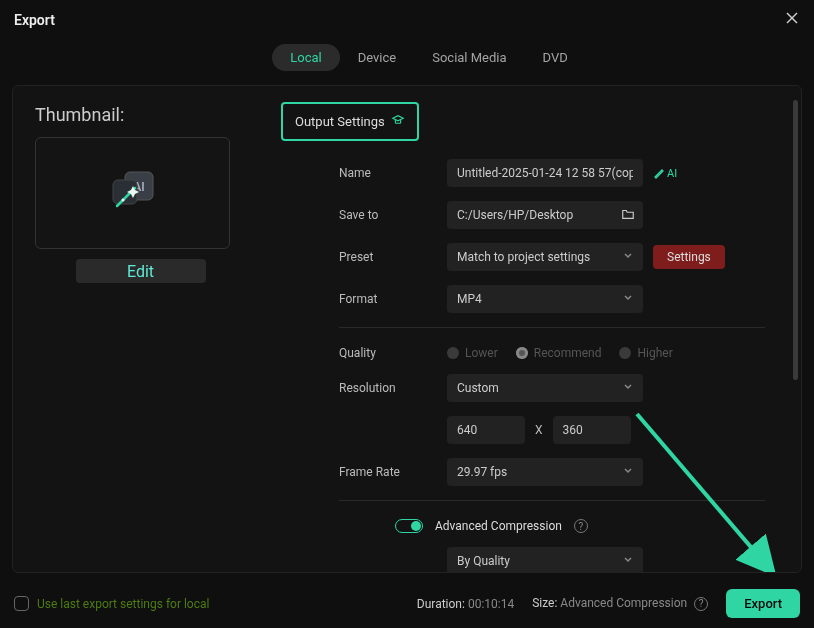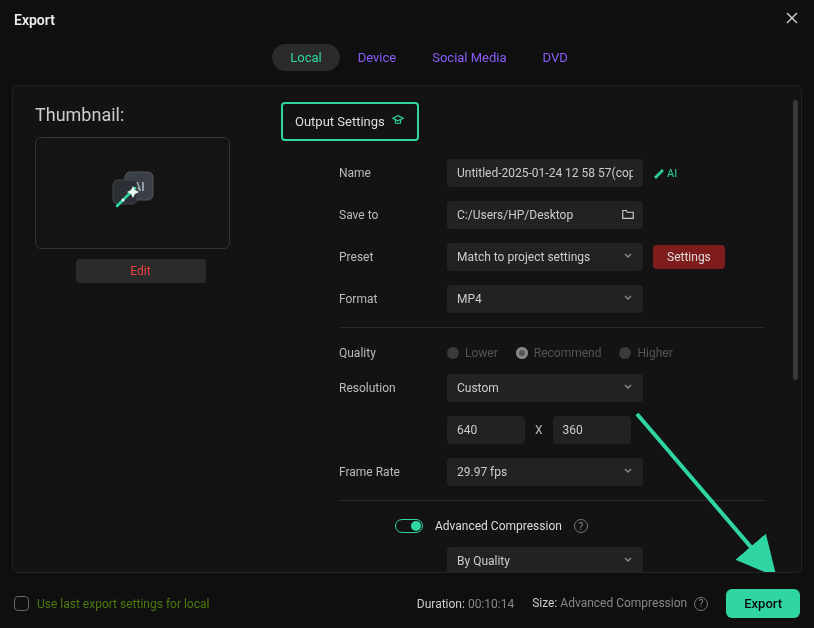--- a/index.html
+++ b/index.html
@@ -6,29 +6,29 @@
 html, body { width: 814px; height: 628px; background: #0f0f0f; color: #ccc; overflow: hidden; }
 
 .window { width: 100%; height: 100%; display: flex; flex-direction: column; }
 
 .titlebar { display: flex; justify-content: space-between; align-items: center; padding: 10px 14px 6px; }
 .titlebar-title { color: #eee; font-size: 14px; font-weight: 600; }
 .close-x { color: #ccc; cursor: pointer; }
 .close-x svg { width: 16px; height: 16px; }
 
 .tab-row { display: flex; justify-content: center; gap: 0; margin-top: 8px; margin-bottom: 14px; margin-left: 44px; }
-.tab { padding: 6px 18px; font-size: 13px; color: #8b5cf6; cursor: pointer; border-radius: 14px; }
+.tab { padding: 6px 18px; font-size: 13px; color: #a3a3a3; cursor: pointer; border-radius: 14px; }
 .tab.active { background: #2b2b2b; color: #2fd6a4; }
 
 .content-wrap { flex: 1; margin: 0 12px 8px; background: #131313; border: 1px solid #222; border-radius: 6px; display: flex; position: relative; overflow: hidden; }
 
 .left-pane { width: 256px; padding: 18px 22px; border-right: 1px solid transparent; }
 .thumb-label { color: #ccc; font-size: 18px; margin-bottom: 12px; }
 .thumb-box { width: 195px; height: 112px; border: 1px solid #333; border-radius: 6px; display: flex; align-items: center; justify-content: center; background: #141414; position: relative; }
-.thumb-edit { margin-top: 10px; width: 130px; height: 24px; background: #2a2a2a; color: #ef4444; border: none; border-radius: 4px; font-size: 12px; cursor: pointer; display: block; margin-left: auto; margin-right: auto; }
+.thumb-edit { margin-top: 10px; width: 130px; height: 24px; background: #2a2a2a; color: #5eead4; border: none; border-radius: 4px; font-size: 16px; cursor: pointer; display: block; margin-left: auto; margin-right: auto; }
 
 .right-pane { flex: 1; padding: 16px 10px 16px 10px; position: relative; }
 .scroll-track { position: absolute; right: 3px; top: 14px; width: 5px; height: 280px; background: #3a3a3a; border-radius: 3px; }
 
 .section-title-box { display: inline-flex; align-items: center; gap: 6px; border: 2px solid #2fd6a4; border-radius: 4px; padding: 8px 12px; margin-bottom: 18px; margin-left: 2px; }
 .section-title { color: #ddd; font-size: 13px; }
 .sect-icon svg { width: 14px; height: 14px; }
 
 .form-rows { padding: 0 26px 0 60px; }
 .row { display: flex; align-items: center; margin-bottom: 14px; }

